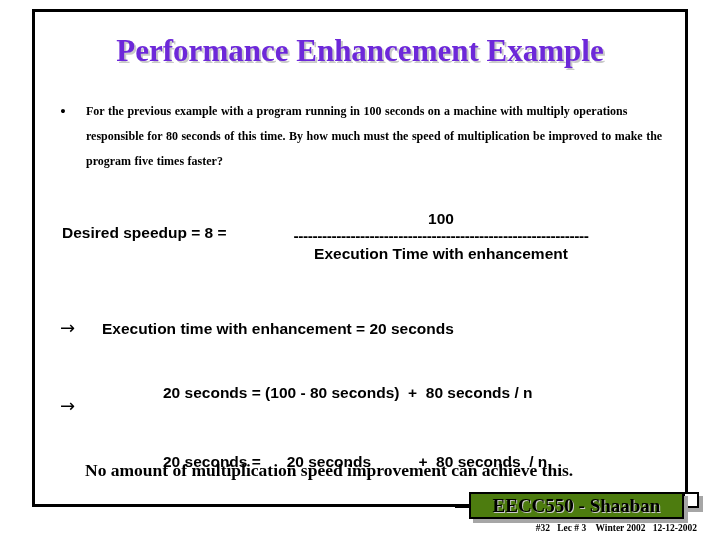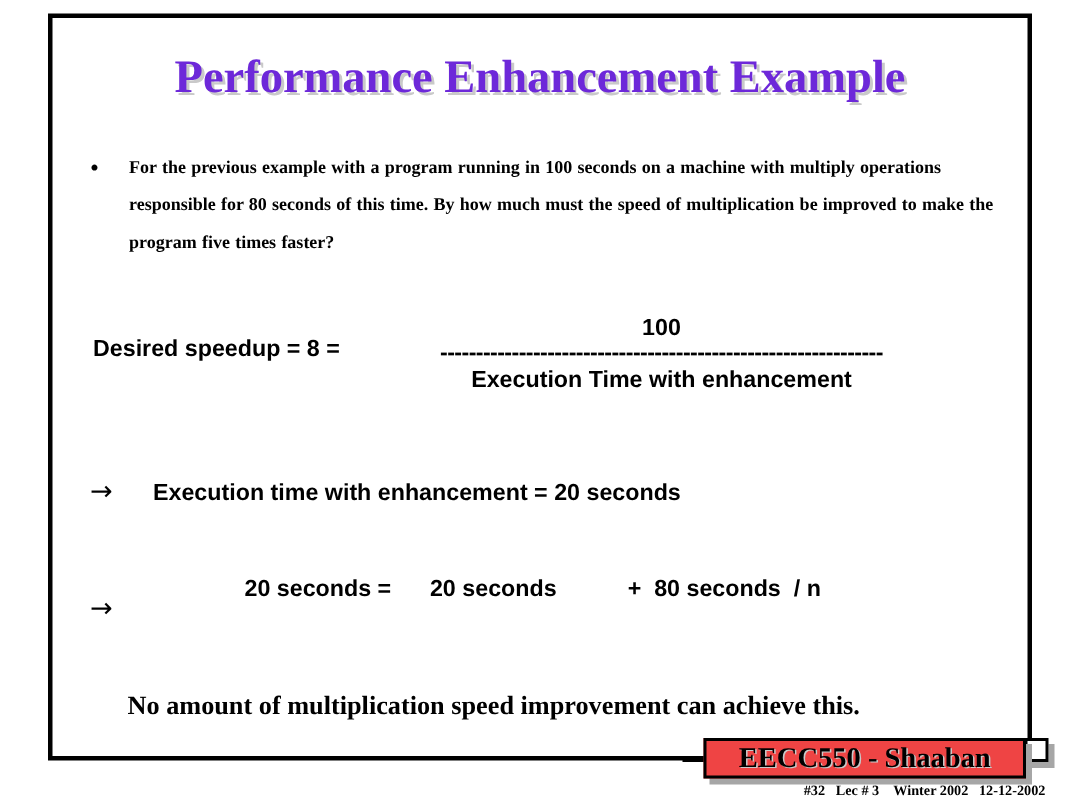--- a/index.html
+++ b/index.html
@@ -236,21 +236,21 @@
     height: 27px;
     background: #a6a6a6;
   }
   #footer-box {
     position: absolute;
     left: 14px;
     top: 3px;
     width: 215px;
     height: 27px;
     border: 2px solid #000000;
-    background: #ef4444;
+    background: #4d7c0f;
     box-sizing: border-box;
     display: flex;
     align-items: center;
     justify-content: center;
   }
   #footer-title {
     font-family: "Liberation Serif", serif;
     font-weight: bold;
     font-size: 19px;
     line-height: 22px;
@@ -296,20 +296,21 @@
       <div id="denominator" class="sans">Execution Time with enhancement</div>
     </div>
   </div>
 
   <div class="arrow-line" id="arrow1">
     <span class="arrow-glyph">→</span>
     <span class="arrow-text">Execution time with enhancement =  20 seconds</span>
   </div>
 
   <div id="eq-block">
+    <span class="eq-line" id="eq-line-1">20 seconds = (100 - 80 seconds)  +  80 seconds / n</span>
     <span class="eq-line" id="eq-line-2">20 seconds =      20 seconds           +  80 seconds  / n</span>
   </div>
 
   <div class="arrow-line" id="arrow2">
     <span class="arrow-glyph">→</span>
   </div>
 
   <div id="conclusion">No amount of multiplication speed improvement can achieve this.</div>
 
   <div id="footer">

